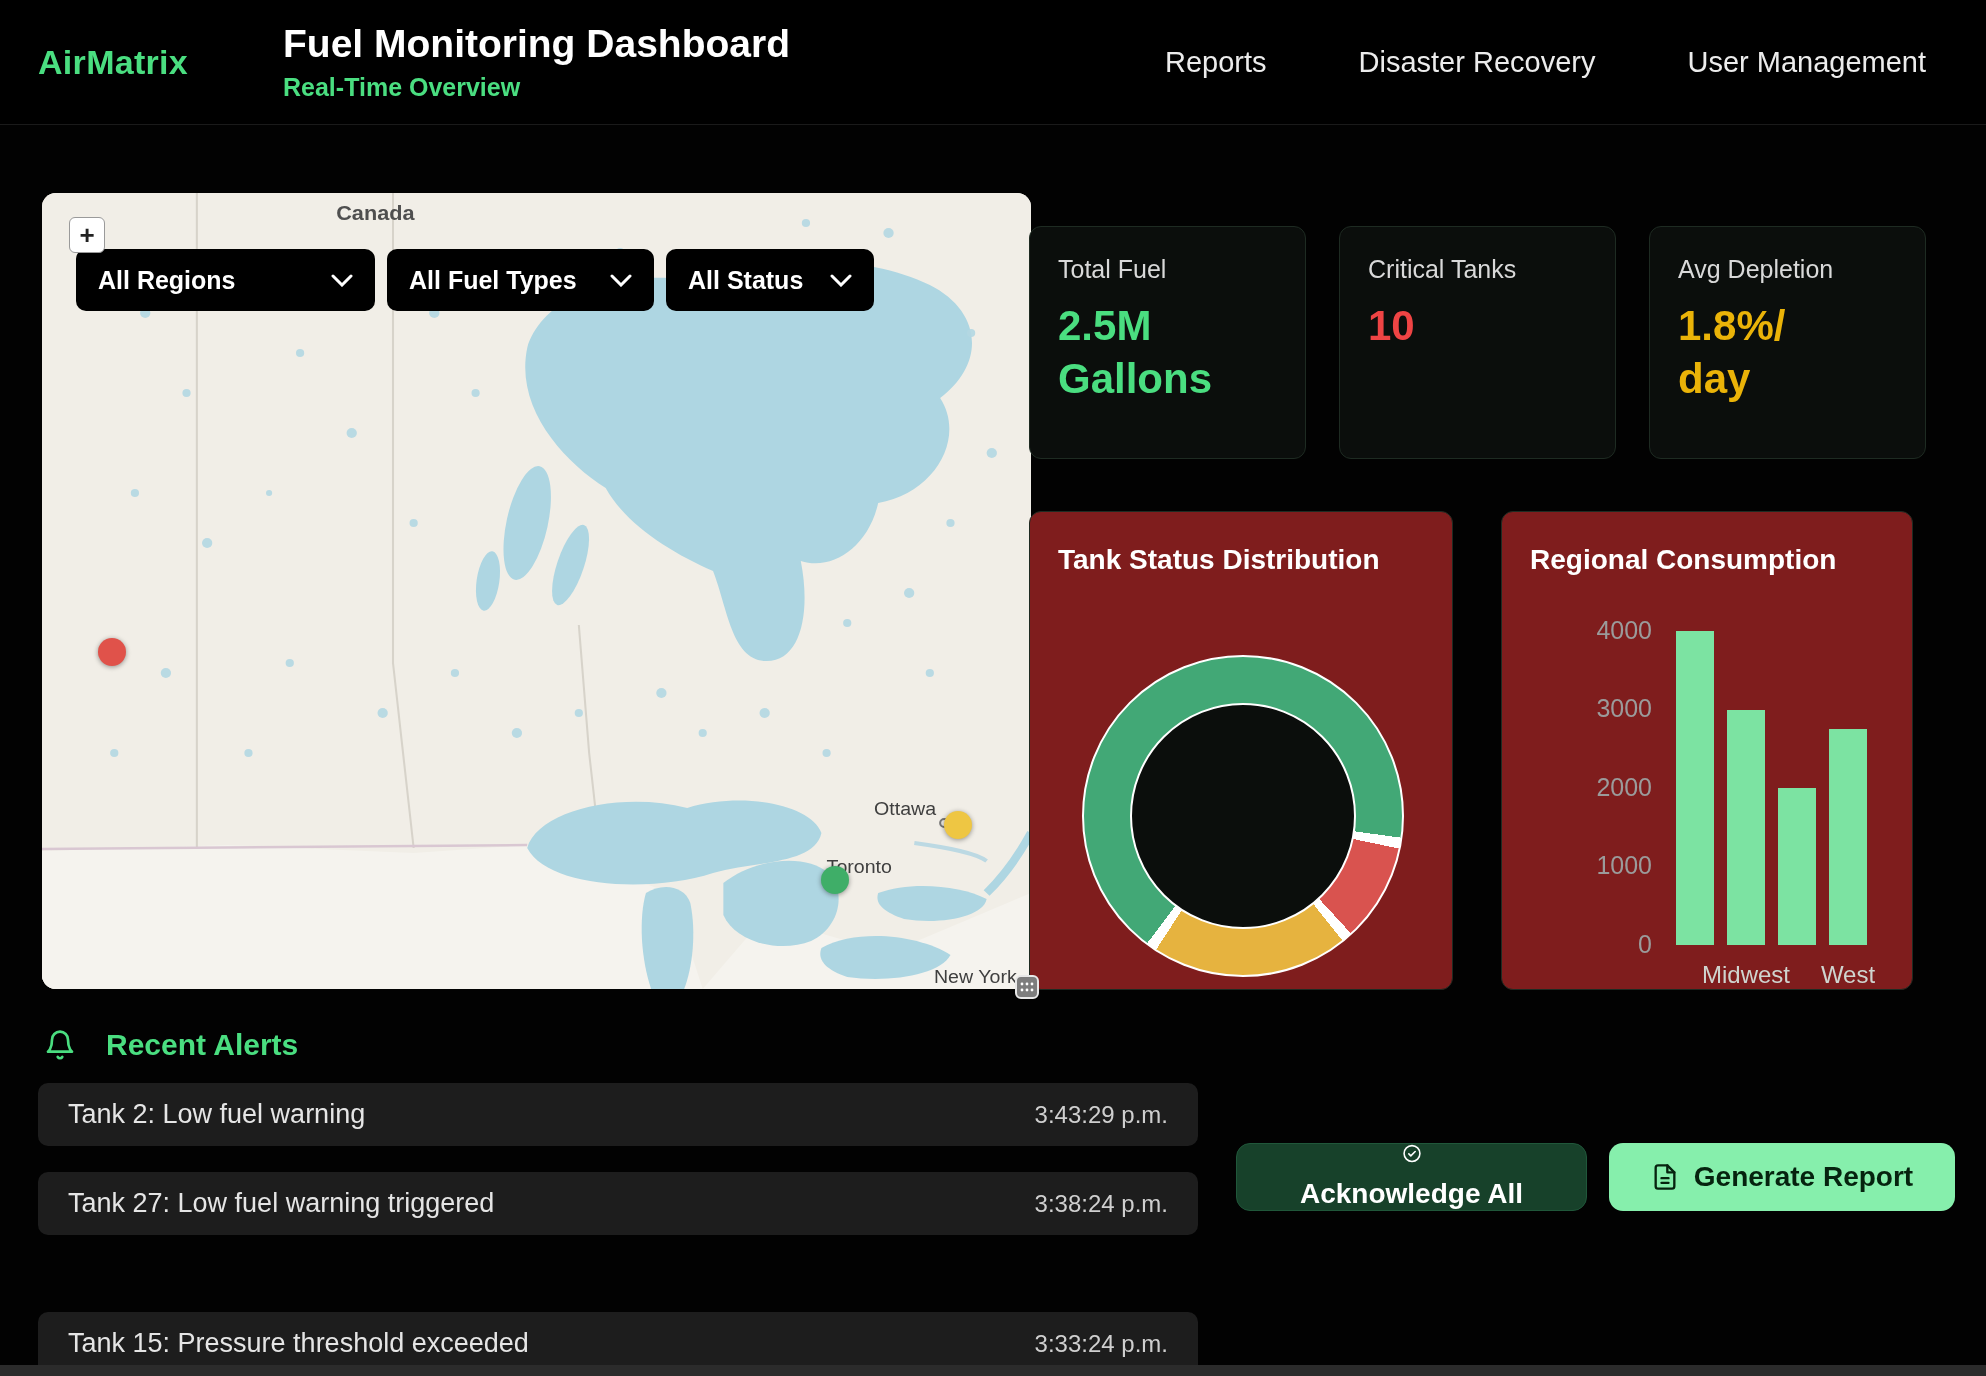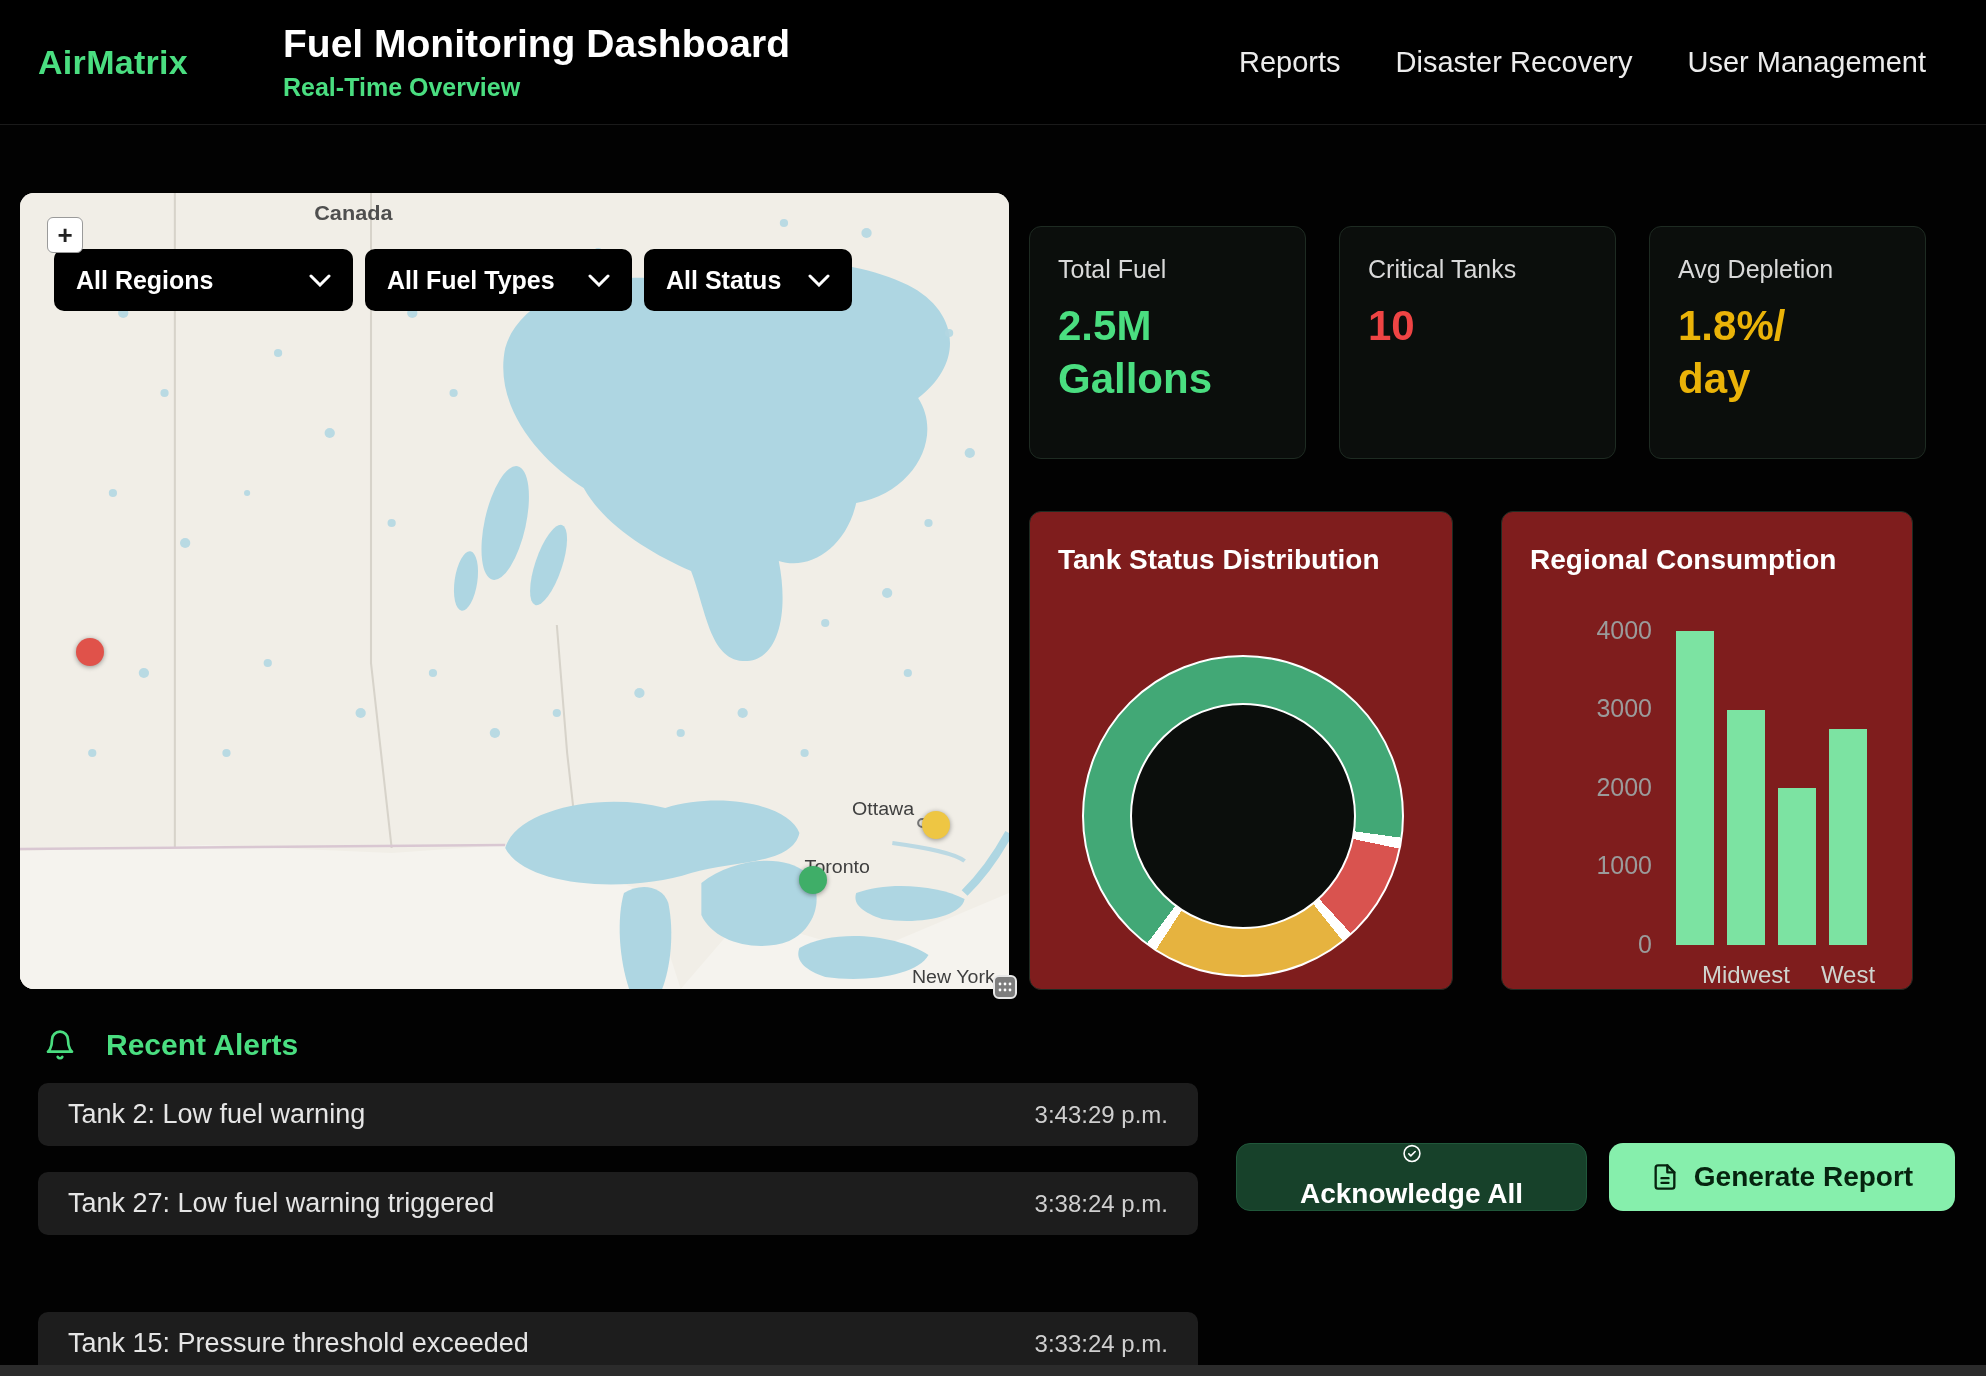--- a/index.html
+++ b/index.html
@@ -7,25 +7,25 @@
   body { font-family:"Liberation Sans","DejaVu Sans",sans-serif; color:#fff; }
   #app { position:relative; width:1986px; height:1376px; background:#020202; overflow:hidden; }
 
   
   .header { position:absolute; top:0; left:0; width:100%; height:125px; background:#000;
             border-bottom:1px solid #1a1a1a; display:flex; align-items:center; padding:0 60px 0 38px; }
   .logo { width:245px; font-size:34px; font-weight:bold; color:#4ade80; letter-spacing:.3px; }
   .title-block { display:flex; flex-direction:column; gap:7px; }
   .page-title { font-size:39px; font-weight:bold; color:#fff; }
   .page-subtitle { font-size:25px; font-weight:600; color:#4ade80; }
-  .nav { margin-left:auto; display:flex; gap:55px; align-items:center; }
+  .nav { margin-left:auto; display:flex; gap:92px; align-items:center; }
   .nav-item { font-size:29px; color:#ececec; cursor:pointer; white-space:nowrap; }
 
   
-  .map-panel { position:absolute; left:20px; top:193px; width:989px; height:796px; }
+  .map-panel { position:absolute; left:42px; top:193px; width:989px; height:796px; }
   .map-clip { position:absolute; inset:0; border-radius:14px; overflow:hidden; background:#f1eee7; }
   .map-svg { position:absolute; inset:0; width:100%; height:100%; }
   .filters { position:absolute; top:56px; left:34px; display:flex; gap:12px; z-index:3; }
   .filter { height:62px; background:#000; color:#fff; border-radius:10px; display:flex; align-items:center;
             justify-content:space-between; padding:0 22px; font-size:25px; font-weight:600; cursor:pointer; }
   .f-regions { width:299px; } .f-fuel { width:267px; } .f-status { width:208px; }
   .zoom-btn { position:absolute; top:24px; left:27px; width:36px; height:36px; background:#fff; color:#222;
               border:1px solid #9a9a9a; border-radius:6px; font-size:26px; font-weight:bold;
               display:flex; align-items:center; justify-content:center; z-index:4; cursor:pointer; }
   .marker { position:absolute; width:28px; height:28px; border-radius:50%;

